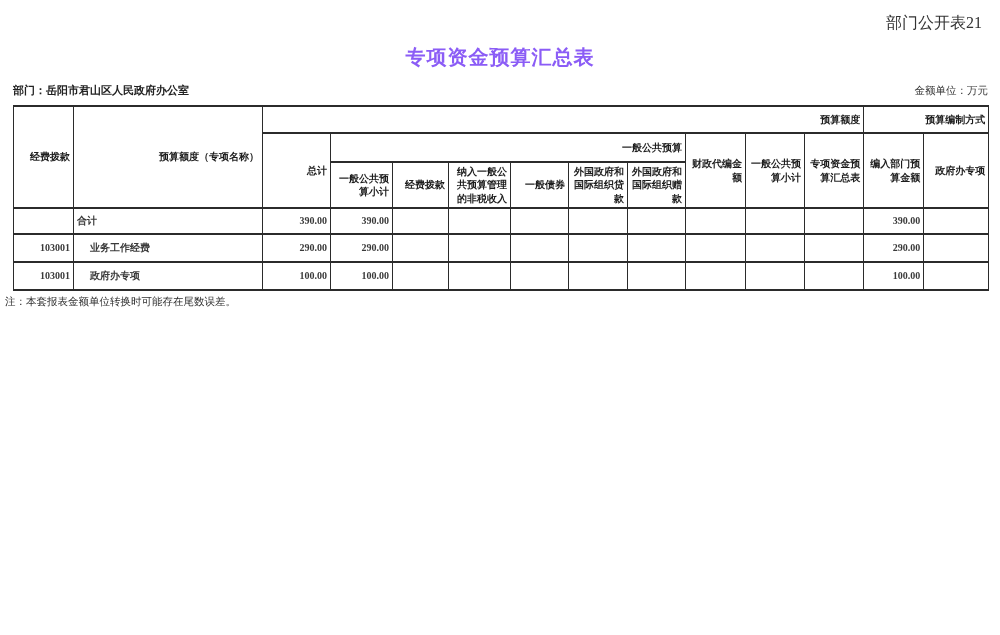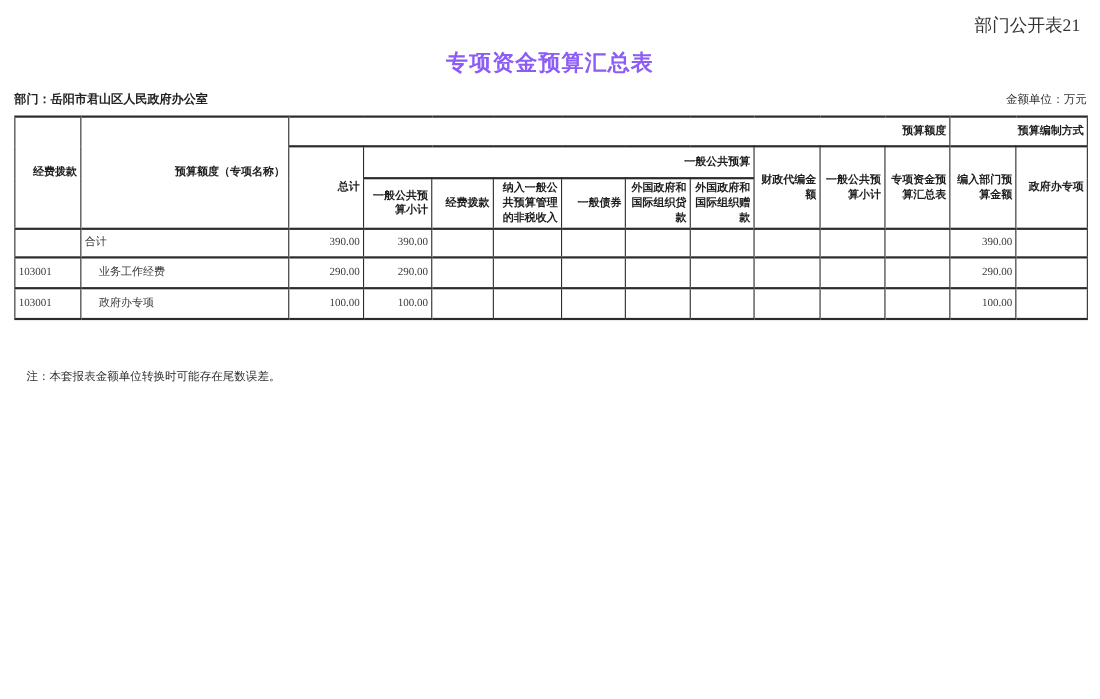--- a/index.html
+++ b/index.html
@@ -53,45 +53,45 @@
     table-layout: fixed;
   }
   table.budget th, table.budget td {
     border: solid #2b2b2b;
     border-width: 2px 1px;
     font-size: 10px;
     line-height: 1.35;
     vertical-align: middle;
     overflow: hidden;
     padding: 1px 3px;
+    font-weight: bold;
   }
   table.budget th {
     font-weight: bold;
     text-align: right;
     color: #1d1d1d;
   }
   table.budget td {
     color: #3a3a3a;
   }
   tr.hrow-a  { height: 27px; }
   tr.hrow-b  { height: 29px; }
   tr.hrow-c  { height: 46px; }
   tr.drow-1  { height: 26px; }
   tr.drow-2  { height: 28px; }
   tr.drow-3  { height: 28px; }
-  td.c-code { text-align: left; }
+  td.c-code { text-align: right; }
   td.c-name { text-align: left; padding-left: 4px; }
   td.c-name.indent { padding-left: 16px; }
   td.c-num  { text-align: right; padding-right: 4px; }
   .doc-note {
     position: absolute;
-    top: 295px; left: 24px;
+    top: 295px; left: 5px;
     font-size: 10.5px;
     color: #2f2f2f;
-    margin-top: 40px;
   }
 </style>
 </head>
 <body>
 
 <div class="corner-label">部门公开表21</div>
 
 <h1 class="doc-title">专项资金预算汇总表</h1>
 
 <div class="meta-row">

